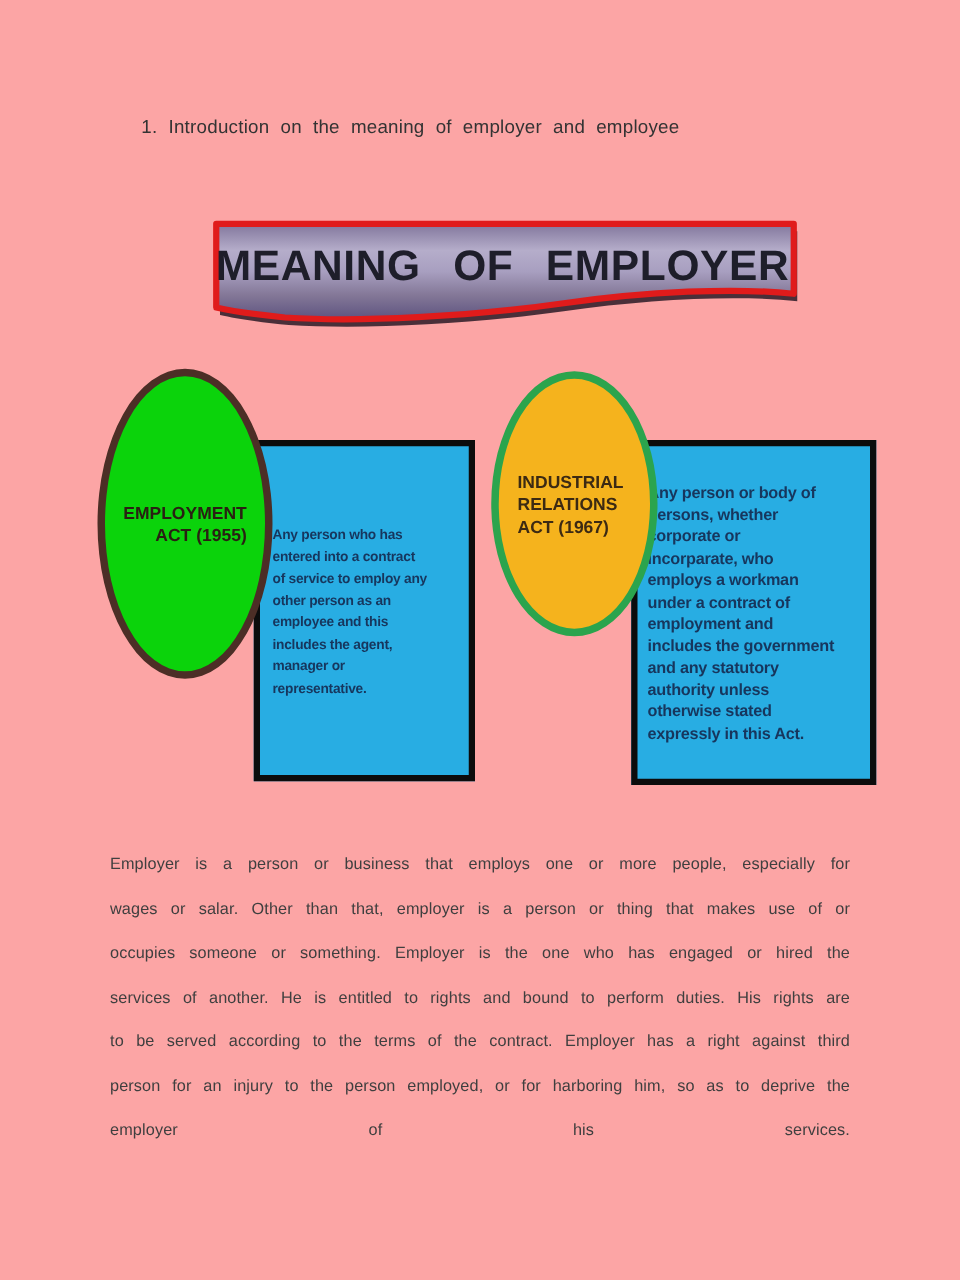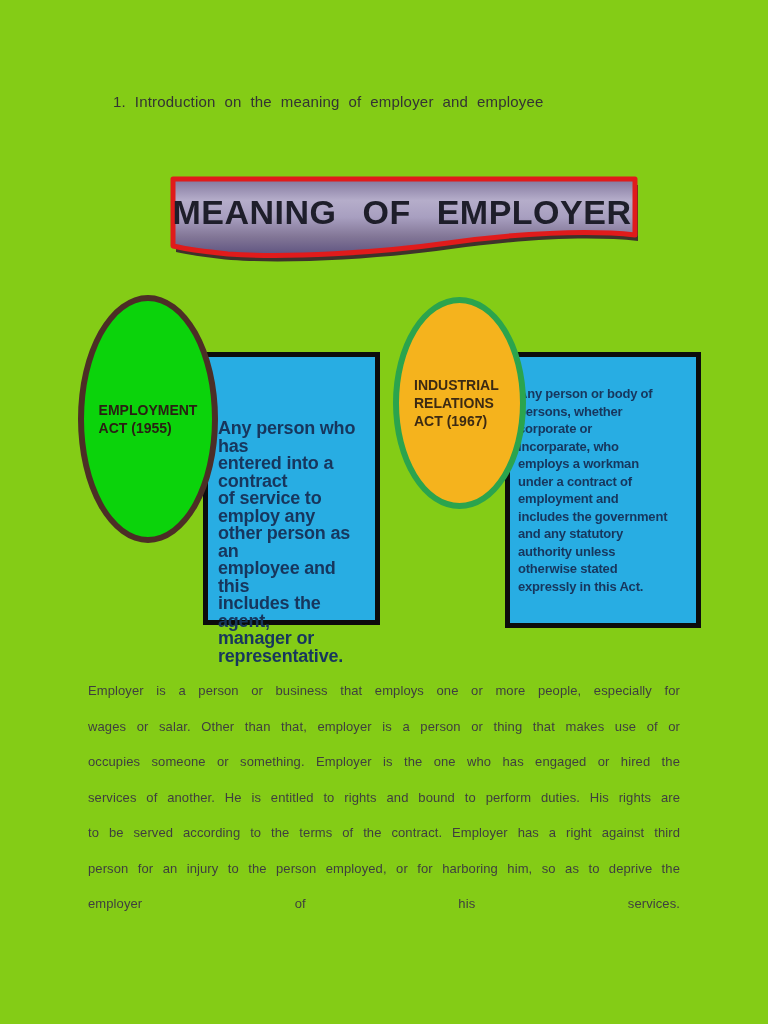--- a/index.html
+++ b/index.html
@@ -1,20 +1,20 @@
 <!DOCTYPE html>
 <html style="--banner-border: #e01b1b; --banner-text: #1e1e2a; --banner-gradient-top: #81769c; --banner-gradient-light: #b5adca; --banner-gradient-mid: #a89fc0; --banner-gradient-low: #837797; --banner-gradient-bottom: #5e5380; --banner-shadow: #36222e; --employment-ellipse-fill: #0bd30b; --employment-ellipse-border: #4c2e26; --employment-label-color: #2a2013; --industrial-ellipse-fill: #f5b31d; --industrial-ellipse-border: #2ba44d; --industrial-label-color: #3c2a13; --definition-box-fill: #28ade3; --definition-box-border: #0c0c0c; --definition-text: #17365d; --body-text: #3f3f3f;"><head>
 <meta charset="utf-8">
 <style>
   html, body { margin: 0; padding: 0; background: #ffffff; }
   .page {
     position: relative;
     width: 768px;
     height: 1024px;
-    background: #84cc16;
+    background: #fca5a5;
     overflow: hidden;
     font-family: "Liberation Sans", sans-serif;
   }
 
   .heading {
     position: absolute;
     left: 113px;
     top: 93px;
     font-size: 15px;
     line-height: 18px;
@@ -50,21 +50,21 @@
   }
   .defbox-left  { left: 203px; top: 352px; width: 177px; height: 273px; }
   .defbox-right { left: 505px; top: 352px; width: 196px; height: 276px; }
   .defbox-text {
     white-space: pre-line;
     font-weight: 700;
     color: var(--definition-text, #17365d);
   }
   .defbox-left .defbox-text {
     margin: 63px 4px 0 10px;
-    font-size: 18px;
+    font-size: 11px;
     line-height: 17.5px;
     letter-spacing: -0.2px;
   }
   .defbox-right .defbox-text {
     margin: 28px 2px 0 8px;
     font-size: 13px;
     line-height: 17.5px;
     letter-spacing: -0.2px;
   }
 
@@ -88,21 +88,21 @@
     border: 6px solid var(--industrial-ellipse-border, #2ba44d);
     padding-left: 15px;
   }
   .ellipse-label {
     white-space: pre-line;
     font-weight: 700;
     font-size: 14px;
     line-height: 18px;
   }
   .ellipse-left .ellipse-label {
-    text-align: left;
+    text-align: right;
     color: var(--employment-label-color, #2a2013);
   }
   .ellipse-right .ellipse-label {
     text-align: left;
     color: var(--industrial-label-color, #3c2a13);
   }
 
   .body-para {
     position: absolute;
     left: 88px;

